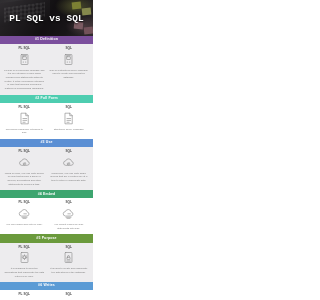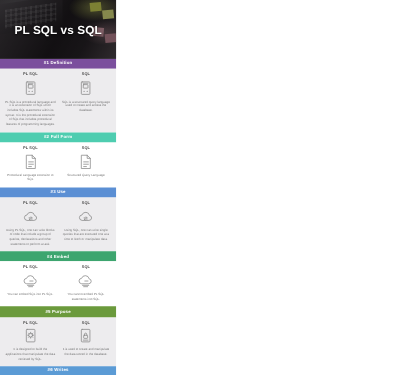--- a/index.html
+++ b/index.html
@@ -7,24 +7,25 @@
   body {
     font-family:"Liberation Sans", sans-serif;
     background:#ffffff;
     -webkit-font-smoothing:antialiased;
   }
   #page { width:93px; height:300px; position:relative; overflow:hidden; }
 
   
   .hero {
     position:relative;
-    height:47px;
+    height:36px;
     width:100%;
     overflow:hidden;
     background:#241f24;
+    font-family:Liberation Mono, monospace;
   }
   .hero-photo {
     position:absolute; inset:0;
     background:
       radial-gradient(ellipse 30px 16px at 76px 6px, rgba(190,200,90,0.55), rgba(190,200,90,0) 70%),
       radial-gradient(ellipse 26px 14px at 84px 26px, rgba(200,150,160,0.40), rgba(200,150,160,0) 72%),
       radial-gradient(ellipse 40px 22px at 14px 4px, rgba(120,120,125,0.45), rgba(120,120,125,0) 75%),
       linear-gradient(118deg,#3c3a3c 0%, #2b282b 26%, #181618 52%, #221f22 74%, #4a4346 100%);
   }
   .hero-kb {

